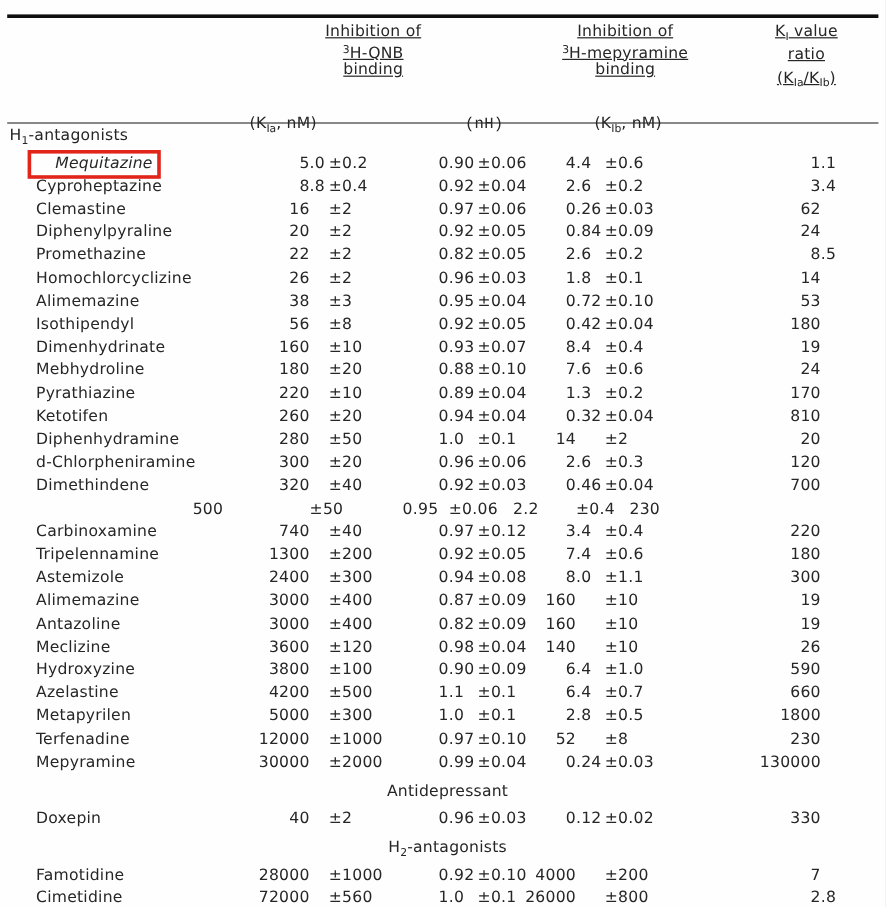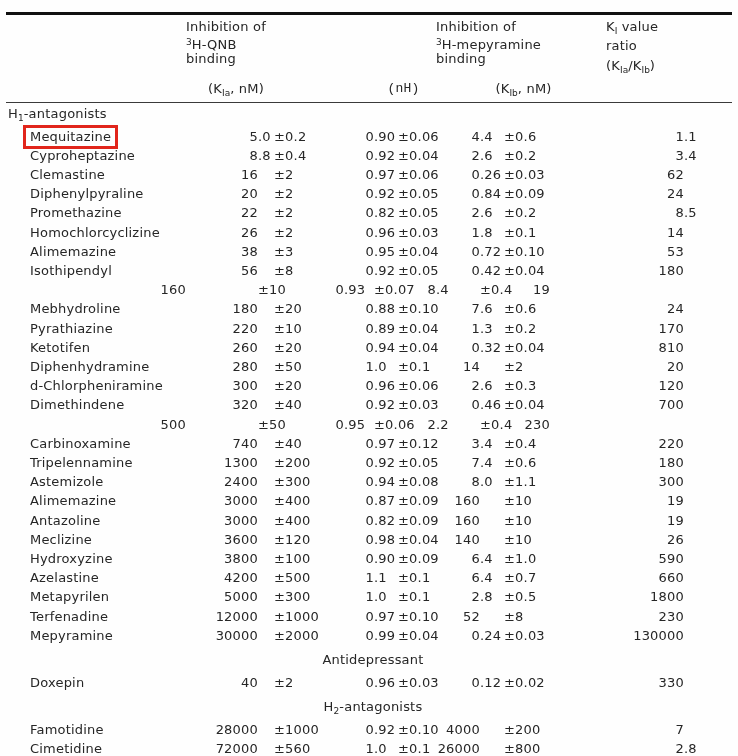--- a/index.html
+++ b/index.html
@@ -14,25 +14,26 @@
     color:#262626;
     letter-spacing:0.2px;
     overflow:hidden;
   }
   .topline{margin:12px 6px 0 0;border-top:3px solid #101010;height:0;}
   .hdr{
     display:grid;
     grid-template-columns:180px 250px 170px 132px;
     padding-top:5px;
     line-height:14.5px;
-    text-align:left;
+    text-align:center;
+    text-decoration:underline;
   }
   .hdr .formula{margin-top:6px;}
   .subhdr{position:relative;height:17px;margin-top:3px;}
-  .subhdr .sh{position:absolute;text-align:center;display:block;}
+  .subhdr .sh{position:absolute;text-align:center;display:block;margin-top:15px;}
   .sh1{left:160px;width:140px;}
   .sh2{left:330px;width:135px;font-family:Liberation Mono, monospace;}
   .sh3{left:450px;width:135px;}
   .hrule{border-top:1.5px solid #3a3a3a;margin:4px 6px 0 0;height:0;}
   sup{font-size:9px;vertical-align:4px;letter-spacing:0;}
   sub{font-size:9px;vertical-align:-3px;letter-spacing:0;}
   #tbody{padding-top:1px;}
   .secrow{line-height:18px;padding-left:2px;margin-top:1px;}
   .sec-gap{margin-top:6px;text-align:center;}
   .row{
@@ -41,22 +42,23 @@
     line-height:19.2px;
   }
   .c{white-space:nowrap;}
   .name{padding-left:24px;}
   .i{text-align:right;}
   .f,.e{text-align:left;}
   .nm{display:inline;}
   .hl{
     outline:3px solid var(--hl,#e1251b);
     outline-offset:0;
-    padding:1px 4px 2px 4px;
+    padding:1px 4px 2px 20px;
     margin-left:-4px;
+    font-style:italic;
   }
 </style>
 </head>
 <body>
 
 <div class="sheet">
 
   <div class="topline"></div>
 
   <div class="hdr">
@@ -203,20 +205,21 @@
     <div class="c f nh-f">.92</div>
     <div class="c e nh-e">±0.05</div>
     <div class="c i kib-i">0</div>
     <div class="c f kib-f">.42</div>
     <div class="c e kib-e">±0.04</div>
     <div class="c i rat-i">180</div>
     <div class="c f rat-f"></div>
   </div>
 
   <div class="row">
+    <div class="c name"><span class="nm">Dimenhydrinate</span></div>
     <div class="c i kia-i">160</div>
     <div class="c f kia-f"></div>
     <div class="c e kia-e">±10</div>
     <div class="c i nh-i">0</div>
     <div class="c f nh-f">.93</div>
     <div class="c e nh-e">±0.07</div>
     <div class="c i kib-i">8</div>
     <div class="c f kib-f">.4</div>
     <div class="c e kib-e">±0.4</div>
     <div class="c i rat-i">19</div>

